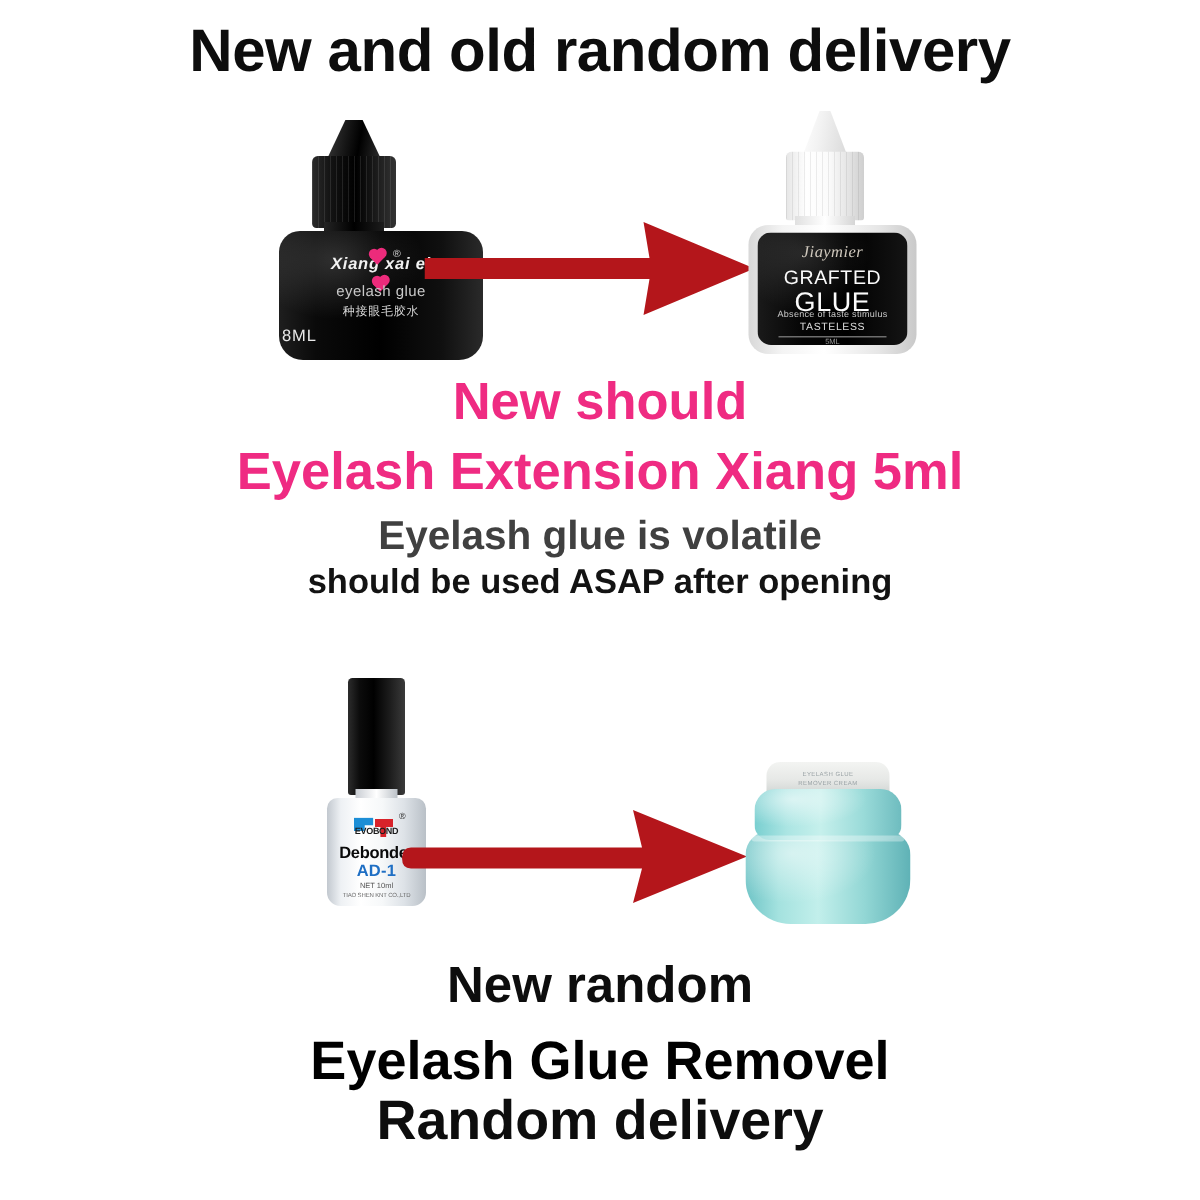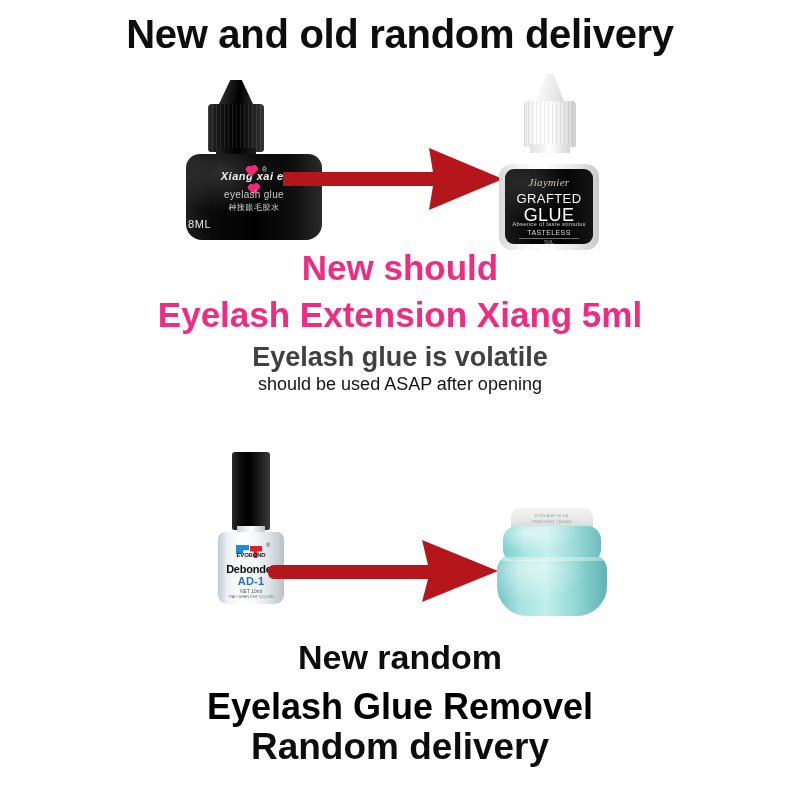--- a/index.html
+++ b/index.html
@@ -58,22 +58,22 @@
     color: #ef2b82;
   }
   .note-line-1 {
     top: 342px;
     font-size: 27px;
     font-weight: bold;
     color: #404040;
   }
   .note-line-2 {
     top: 374px;
-    font-size: 18px;
-    font-weight: normal;
+    font-size: 23px;
+    font-weight: bold;
     color: #131313;
   }
   .low-line-1 {
     top: 638px;
     font-size: 34px;
     font-weight: bold;
     color: #0d0d0d;
   }
   .low-line-2 {
     top: 686px;
@@ -249,22 +249,22 @@
     position: absolute;
     left: 33px;
     top: 70px;
     width: 40px;
     height: 9px;
     background: linear-gradient(90deg,#e0e0e0,#ffffff,#d5d5d5);
   }
   .bw-body {
     position: absolute;
     left: 2px;
-    top: 90px;
-    width: 100px;
+    top: 76px;
+    width: 112px;
     height: 86px;
     border-radius: 13px;
     background: linear-gradient(90deg,#d8d8d8 0%,#f4f4f4 20%,#ffffff 45%,#e6e6e6 78%,#c9c9c9 100%);
     padding: 0;
     overflow: hidden;
   }
   .bw-label {
     position: absolute;
     left: 6px;
     top: 5px;

